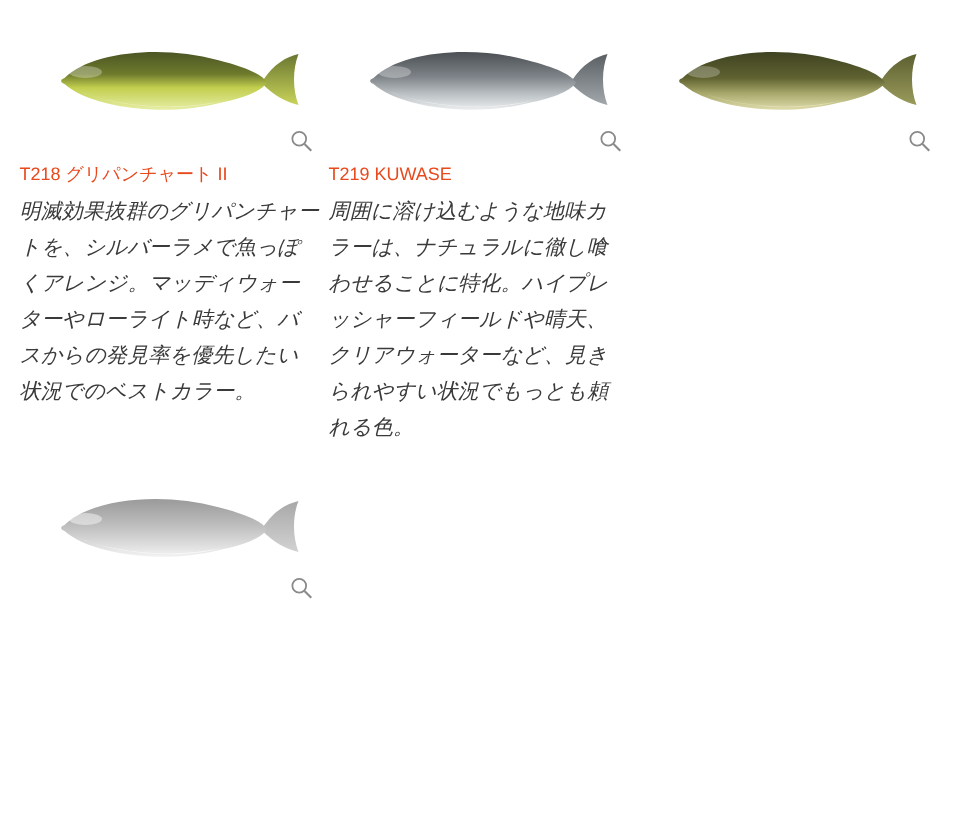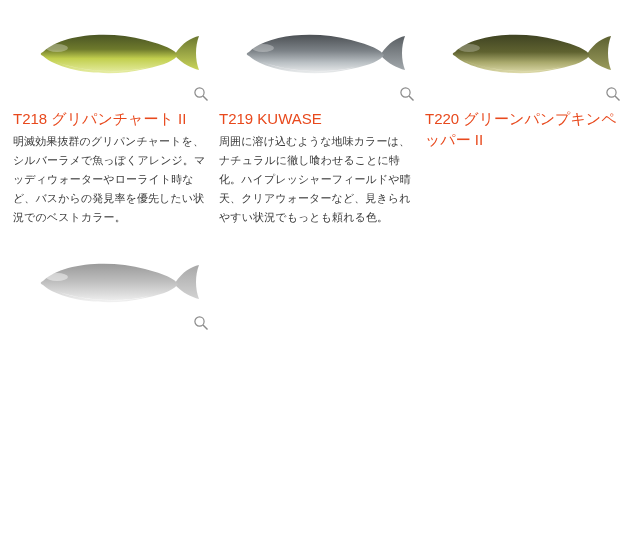--- a/index.html
+++ b/index.html
@@ -38,32 +38,33 @@
     position: absolute;
     right: 4px;
     bottom: 0px;
     width: 16px;
     height: 16px;
   }
   .zoom-badge svg {
     display: block;
   }
   .card-title {
-    font-size: 15px;
+    font-size: 12px;
     line-height: 1.4;
     color: #e8491d;
     margin: 6px 0 3px 0;
     font-weight: normal;
   }
   .card-desc {
-    font-size: 11px;
+    font-size: 14px;
     line-height: 1.72;
     color: #3a3a3a;
     margin: 0;
     letter-spacing: 0.1px;
+    font-style: italic;
   }
 </style>
 </head>
 <body>
 
 <div class="grid">
 
   <div class="card">
     <div class="figure">
       <svg class="lure-svg" width="180" height="88" viewBox="0 0 180 88">
@@ -146,21 +147,20 @@
         <path d="M26 47 C54 60 96 62 126 55 C104 62 58 62 26 47 Z" fill="#e6e3bb" opacity="0.8"></path>
         <ellipse cx="34" cy="36" rx="11" ry="4" fill="#ffffff" opacity="0.25"></ellipse>
       </svg>
       <span class="zoom-badge">
         <svg width="16" height="16" viewBox="0 0 16 16">
           <circle cx="6.5" cy="6.5" r="4.6" fill="none" stroke="#8a8a8a" stroke-width="1.2"></circle>
           <line x1="10" y1="10" x2="14.5" y2="14.5" stroke="#8a8a8a" stroke-width="1.4"></line>
         </svg>
       </span>
     </div>
-    <div class="card-title">T220 グリーンパンプキンペッパー II</div>
   </div>
 
   <div class="card">
     <div class="figure">
       <svg class="lure-svg" width="180" height="88" viewBox="0 0 180 88">
         <defs>
           <linearGradient id="g4" x1="0" y1="0" x2="0" y2="1">
             <stop offset="0%" stop-color="#9a9a9a"></stop>
             <stop offset="45%" stop-color="#bdbdbd"></stop>
             <stop offset="78%" stop-color="#dcdcdc"></stop>

